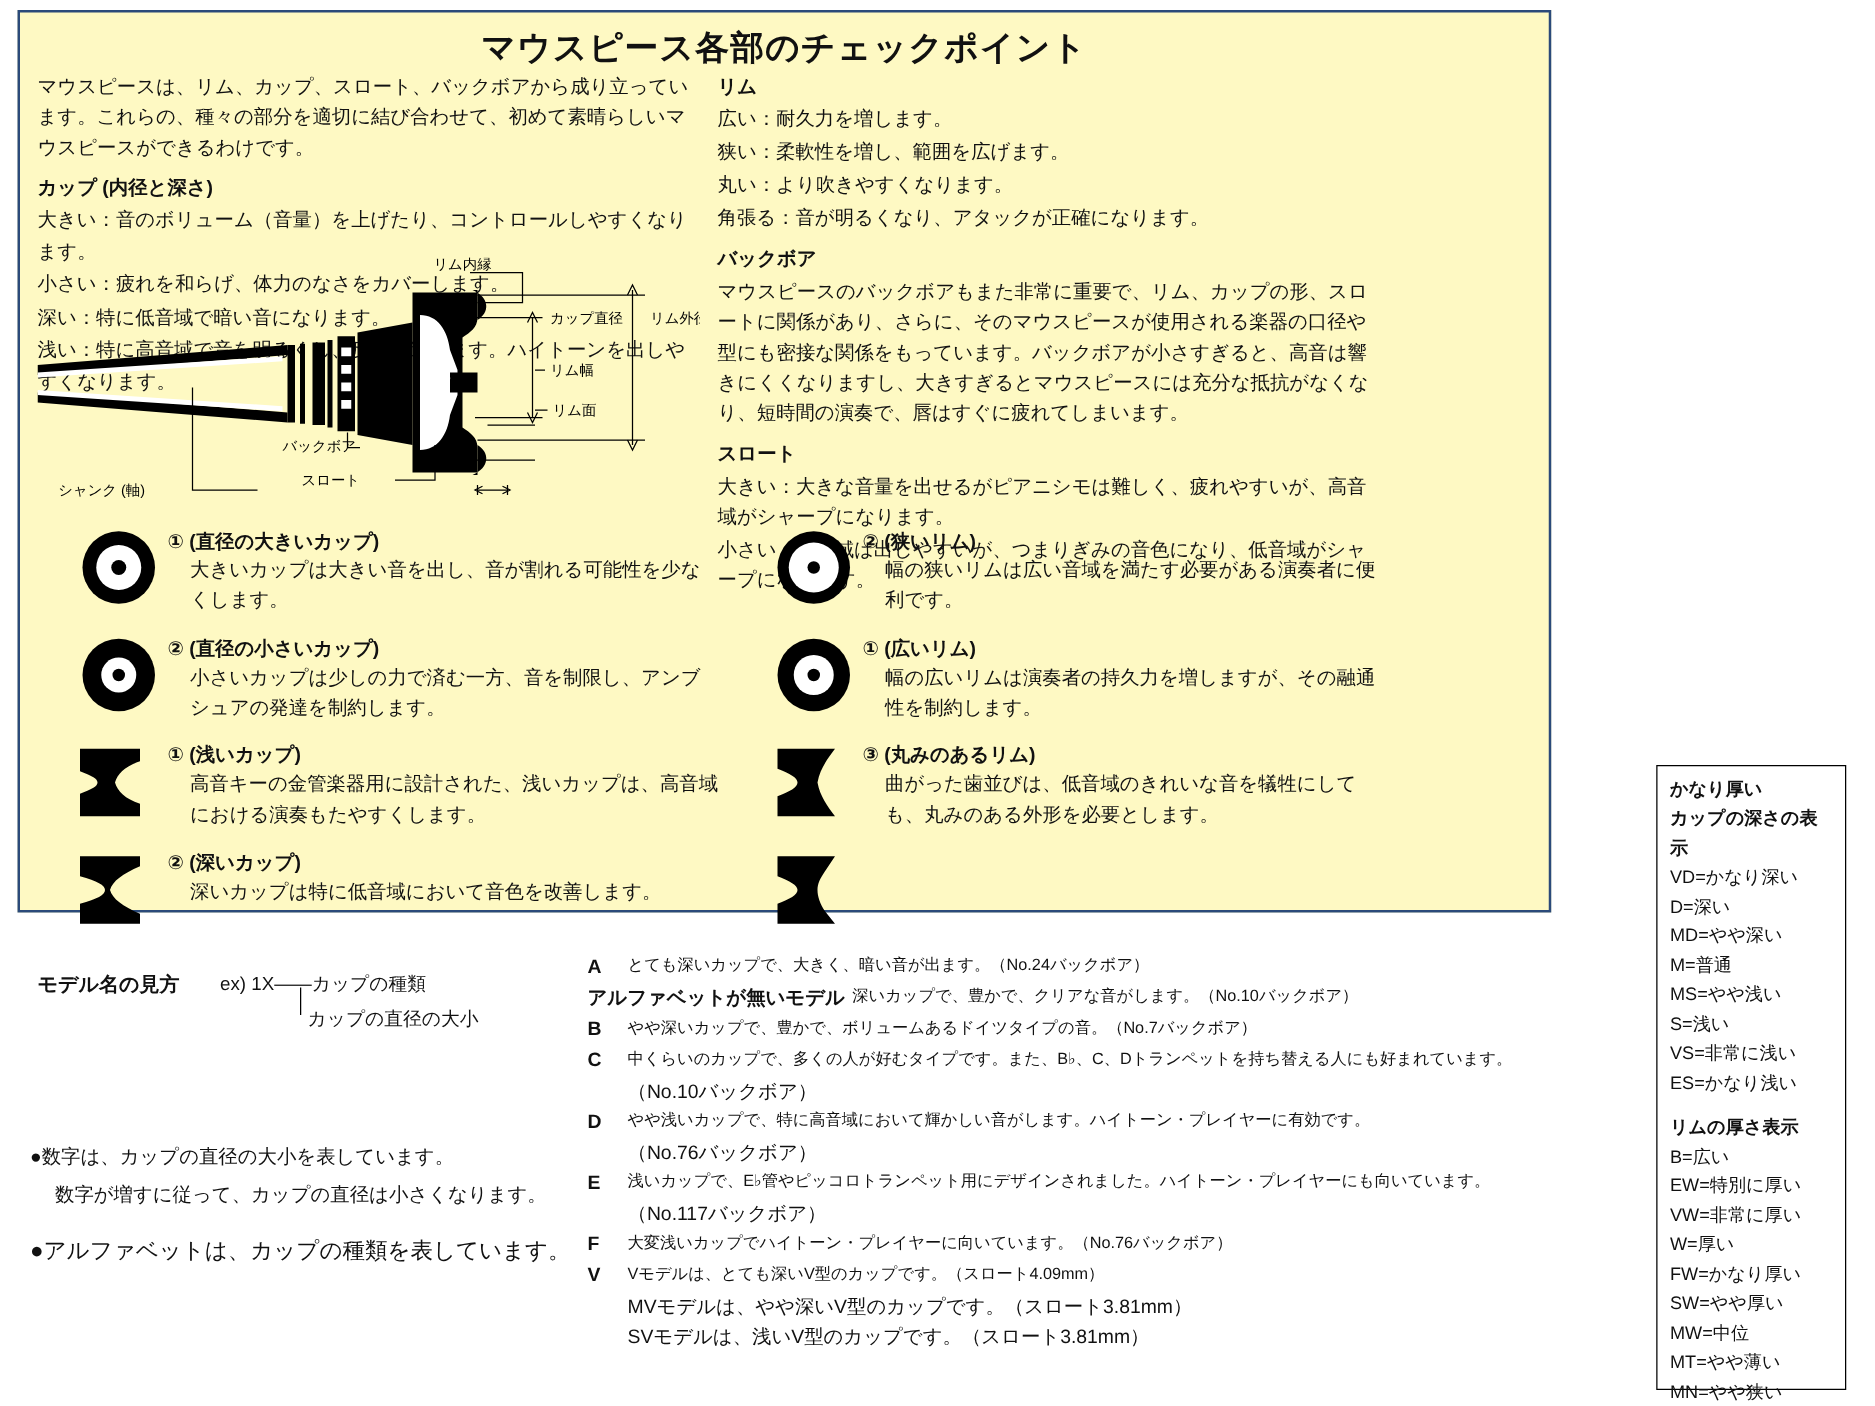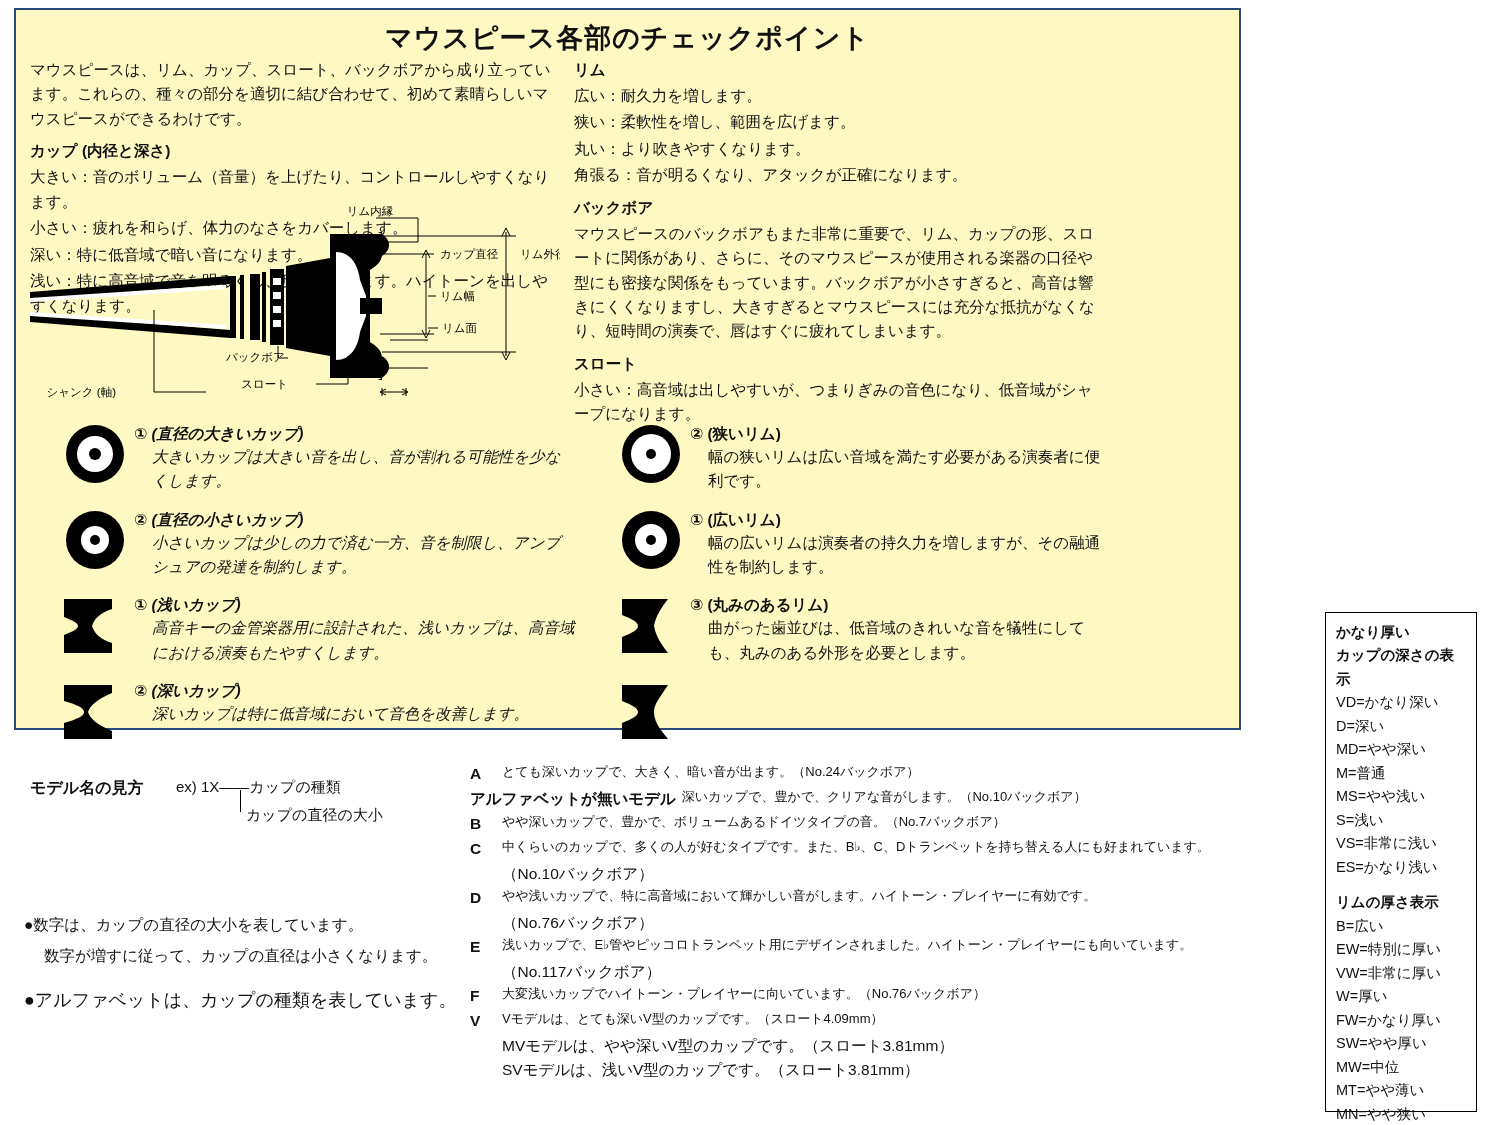--- a/index.html
+++ b/index.html
@@ -28,21 +28,21 @@
   }
   .col-left{position:absolute;left:14px;top:48px;width:530px;}
   .col-right{position:absolute;left:558px;top:48px;width:528px;}
   .p{font-size:15.5px;line-height:1.58;margin:0 0 2px 0;}
   .hd{font-size:15.5px;font-weight:bold;line-height:1.6;margin:8px 0 1px 0;}
   .hd.first{margin-top:0;}
   
   .diagram{position:absolute;left:14px;top:196px;width:530px;height:220px;}
   .labels text{font-size:11.5px;}
   
-  .blocks-left{position:absolute;left:40px;top:412px;width:520px;font-style:italic;}
+  .blocks-left{position:absolute;left:40px;top:412px;width:520px;}
   .blocks-right{position:absolute;left:596px;top:412px;width:500px;}
   .blockrow{display:flex;align-items:flex-start;margin-bottom:14px;}
   .fig{width:78px;flex:0 0 78px;display:flex;justify-content:center;padding-top:2px;}
   .btext{flex:1;}
   .btitle{font-weight:bold;font-size:15.5px;line-height:1.5;}
   .bbody{font-size:15.5px;line-height:1.56;padding-left:18px;}
   
   .modelname{position:absolute;left:30px;top:778px;font-weight:bold;font-size:16px;}
   .modelex{position:absolute;left:176px;top:778px;font-size:15px;}
   .modelex2{position:absolute;left:246px;top:806px;font-size:15px;}
@@ -84,20 +84,21 @@
 
   <div class="col-right">
     <div class="hd first">リム</div>
     <div class="p">広い：耐久力を増します。</div>
     <div class="p">狭い：柔軟性を増し、範囲を広げます。</div>
     <div class="p">丸い：より吹きやすくなります。</div>
     <div class="p">角張る：音が明るくなり、アタックが正確になります。</div>
     <div class="hd">バックボア</div>
     <div class="p">マウスピースのバックボアもまた非常に重要で、リム、カップの形、スロートに関係があり、さらに、そのマウスピースが使用される楽器の口径や型にも密接な関係をもっています。バックボアが小さすぎると、高音は響きにくくなりますし、大きすぎるとマウスピースには充分な抵抗がなくなり、短時間の演奏で、唇はすぐに疲れてしまいます。</div>
     <div class="hd">スロート</div>
+    <div class="p">大きい：大きな音量を出せるがピアニシモは難しく、疲れやすいが、高音域がシャープになります。</div>
     <div class="p">小さい：高音域は出しやすいが、つまりぎみの音色になり、低音域がシャープになります。</div>
   </div>
 
   <div class="diagram">
     <svg width="530" height="220" viewBox="0 0 530 220">
       <g fill="#000">
 
         <path d="M0,86 L200,70 L200,78 L0,94 Z"></path>
         <path d="M0,116 L200,132 L200,124 L0,108 Z"></path>
         <path d="M0,92 L196,79 L196,83 L0,96 Z" fill="#fff"></path>

